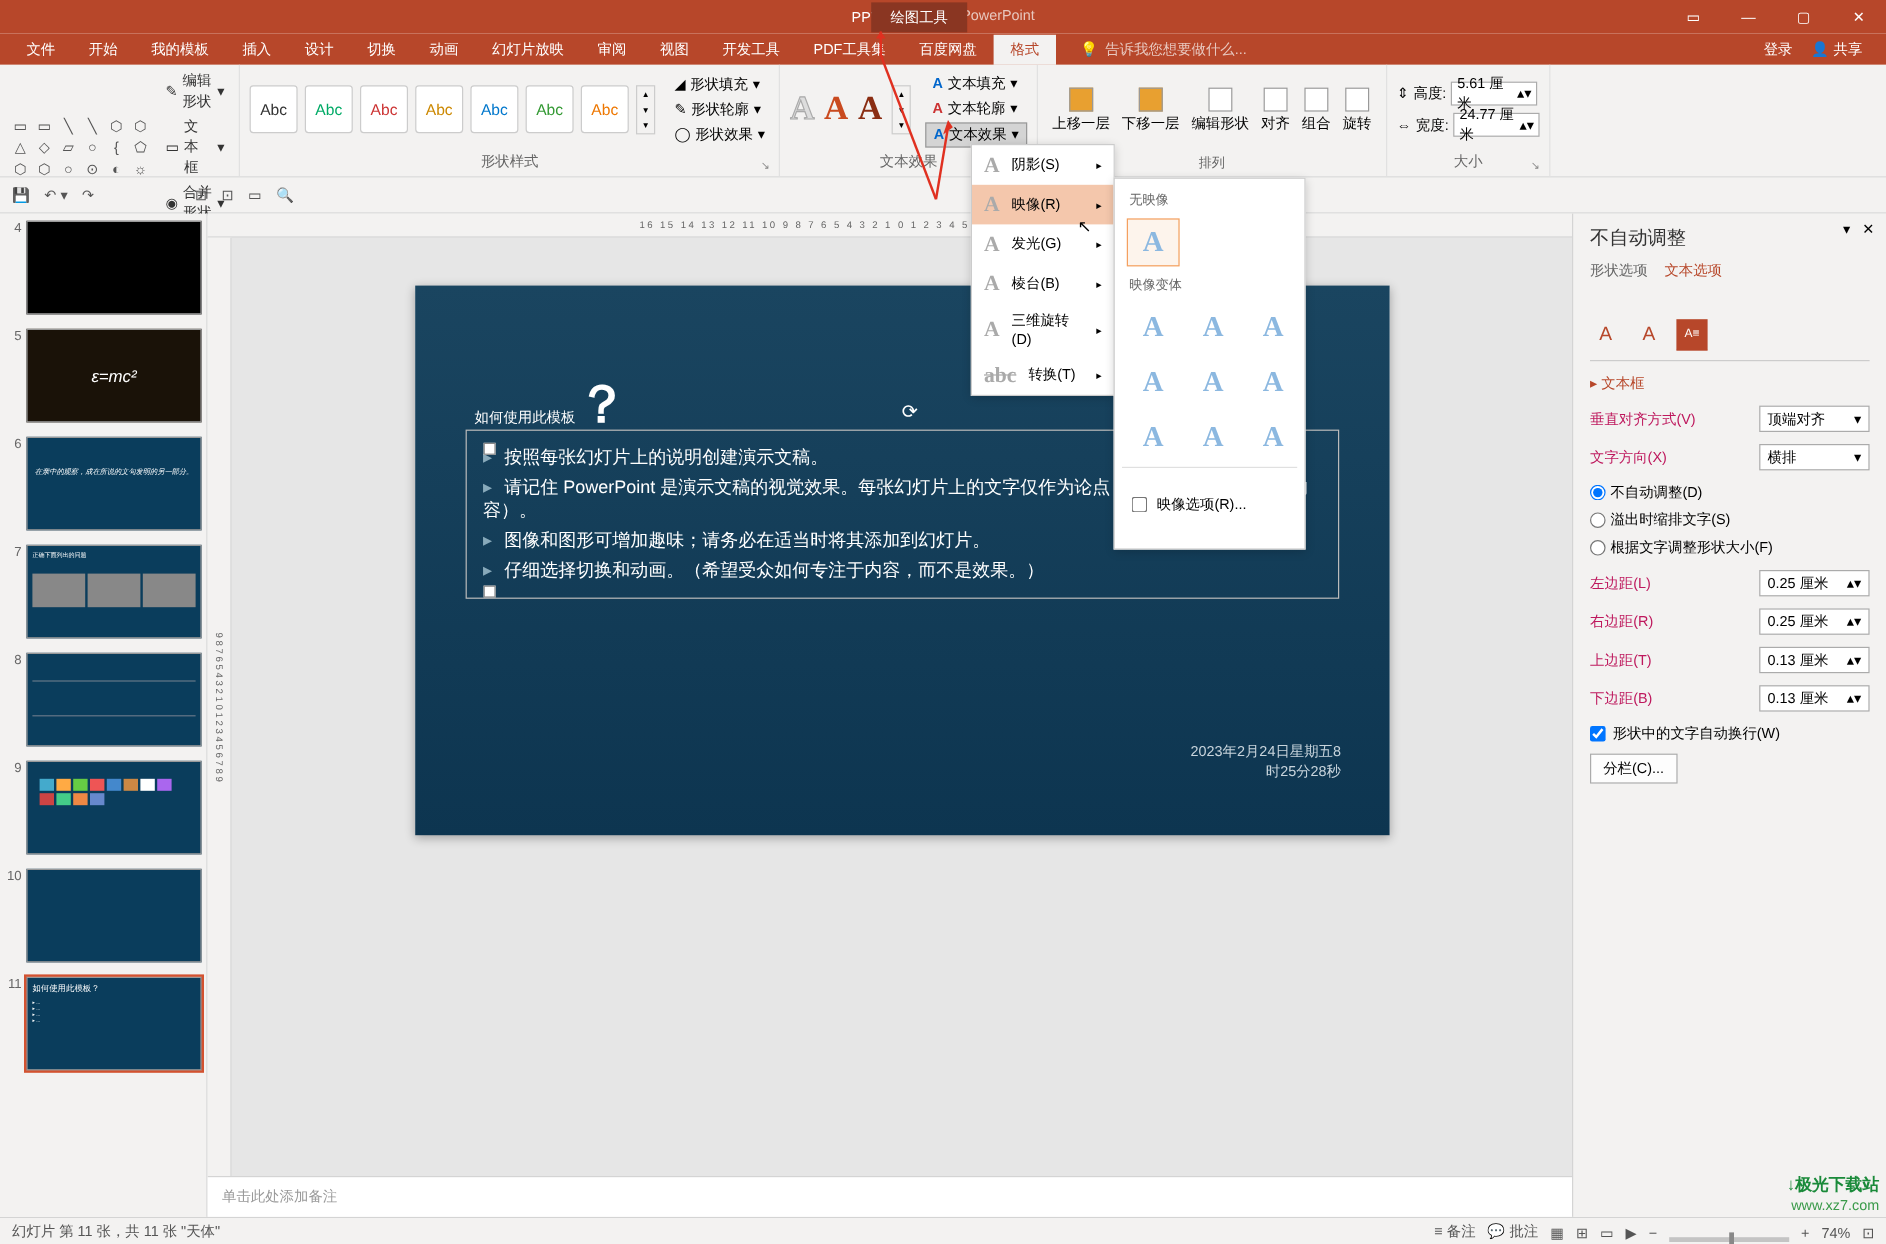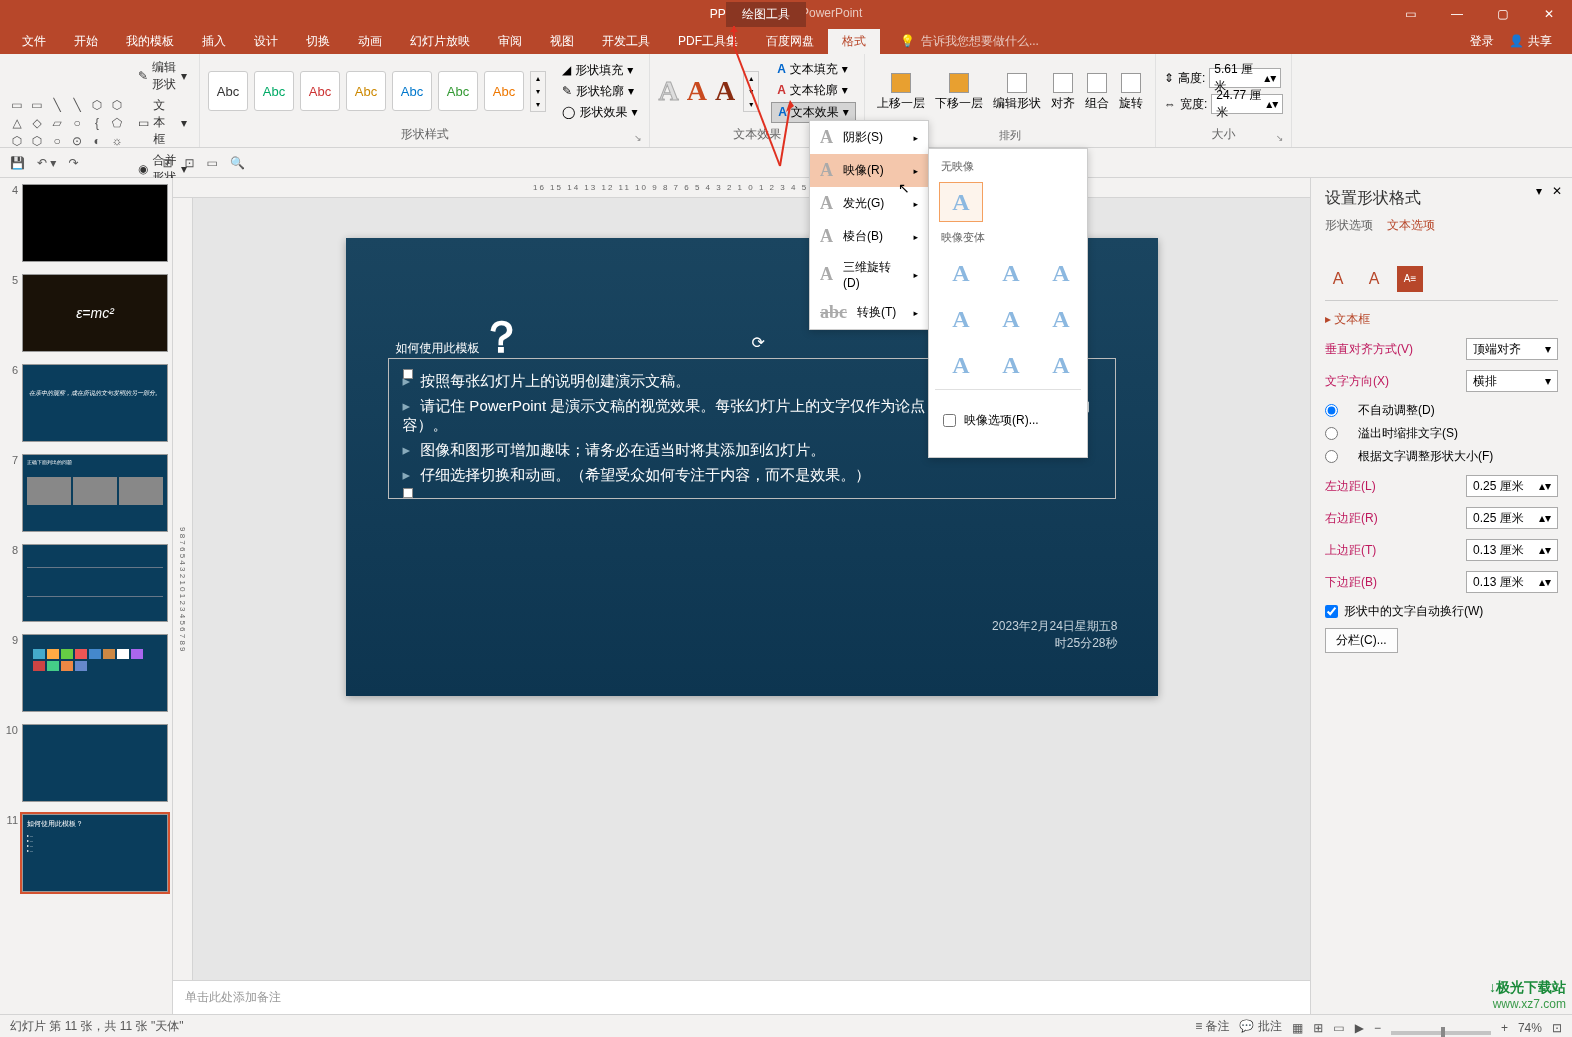--- a/index.html
+++ b/index.html
@@ -84,21 +84,21 @@
 .format-pane .tabs{display:flex;gap:14px;margin-bottom:28px}
 .format-pane .tabs span{color:#666;padding-bottom:4px}
 .format-pane .tabs .active{color:#b7472a}
 .format-pane .icons{display:flex;gap:10px;border-bottom:1px solid #ccc;padding-bottom:8px;margin-bottom:10px}
 .format-pane .icons div{width:26px;height:26px;border:1px solid transparent;display:flex;align-items:center;justify-content:center;font-size:16px}
 .format-pane .icons .sel{border-bottom:2px solid #b7472a}
 .format-pane .section-hdr{color:#b7472a;margin-bottom:10px}
 .format-pane .row{display:flex;align-items:center;margin-bottom:10px}
 .format-pane .row label{flex:1;color:#be185d}
 .format-pane .row .sel,.format-pane .row .inp{width:92px;height:22px;border:1px solid #ababab;background:#fff;padding:0 6px;display:flex;align-items:center;justify-content:space-between;font-size:11px}
-.format-pane .radio{display:flex;align-items:center;gap:20px;margin-bottom:6px}
+.format-pane .radio{display:flex;align-items:center;gap:4px;margin-bottom:6px}
 .format-pane .check{display:flex;align-items:center;gap:6px;margin:8px 0}
 .format-pane .btn{display:inline-block;border:1px solid #ababab;background:#fdfdfd;padding:3px 10px}
 .statusbar{height:23px;background:#f3f2f1;border-top:1px solid #d4d4d4;display:flex;align-items:center;padding:0 10px;color:#555;font-size:11px}
 .statusbar .right{margin-left:auto;display:flex;align-items:flex-end;gap:10px}
 .zoom-slider{width:100px;height:4px;background:#c4c4c4;position:relative}
 .zoom-slider::after{content:'';position:absolute;left:50%;top:-4px;width:4px;height:12px;background:#888}
 .watermark{position:absolute;right:6px;bottom:26px;z-index:300;font-size:11px;text-align:right}
 .watermark .l1{color:#1a8a3a;font-weight:bold;font-size:14px}
 .watermark .l2{color:#3a9a4a}
 input[type=radio],input[type=checkbox]{margin:0}
@@ -380,21 +380,21 @@
       </div>
     </div>
     <div class="notes">单击此处添加备注</div>
   </div>
 
   <div class="format-pane">
     <div style="position:absolute;top:6px;right:10px;display:flex;gap:10px">
         <span>▾</span>
         <span>✕</span>
       </div>
-    <h3>设置形状格式</h3>
+    <h3>不自动调整</h3>
     <div class="tabs">
       <span>形状选项</span>
       <span class="active">文本选项</span>
     </div>
     <div class="icons">
       <div style="color:#b7472a">A</div>
       <div style="color:#b7472a">A</div>
       <div class="sel" style="background:#b7472a;color:#fff;font-size:10px">A≡</div>
     </div>
     <div class="section-hdr">▸ <span>文本框</span></div>

